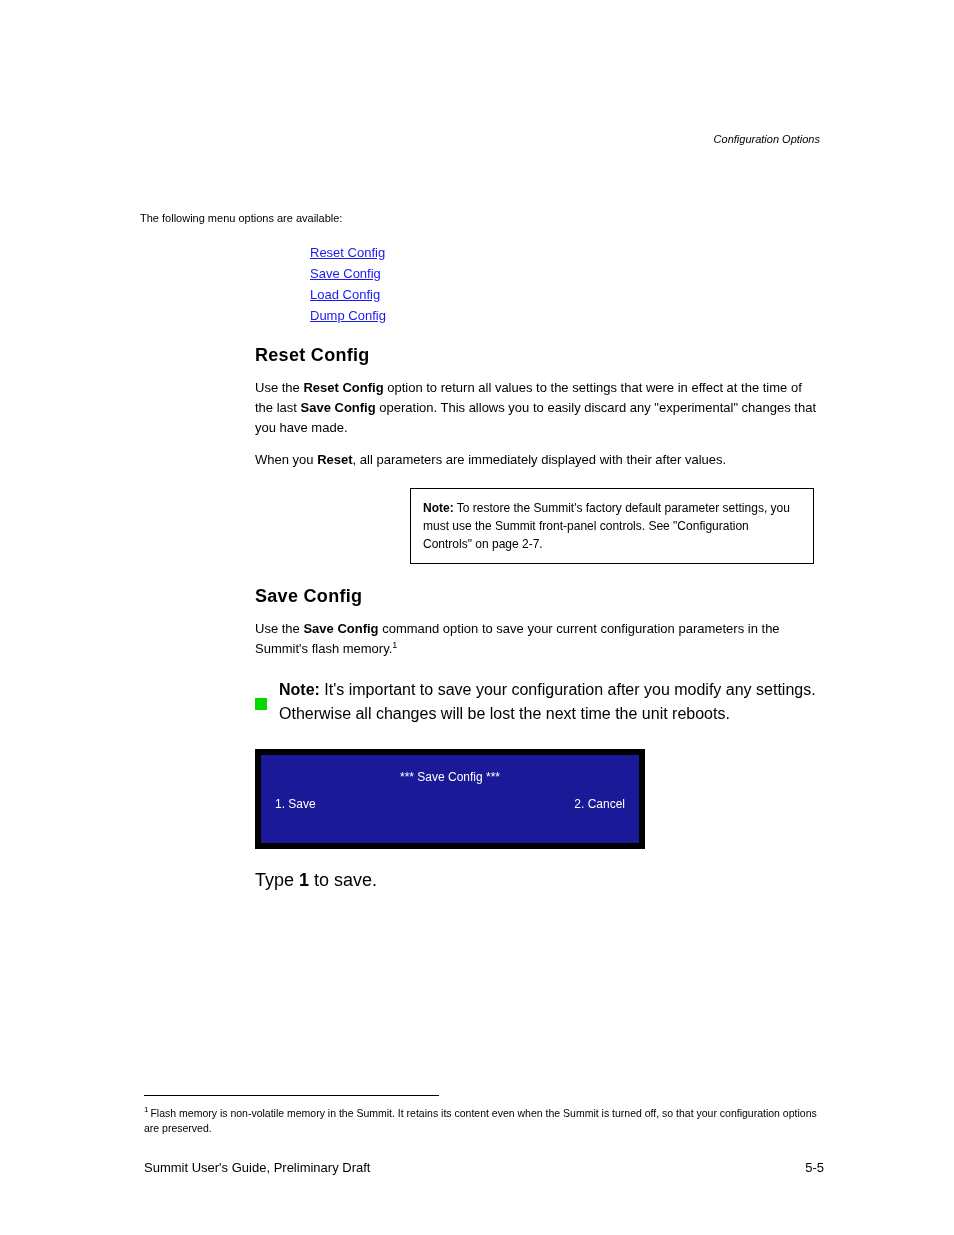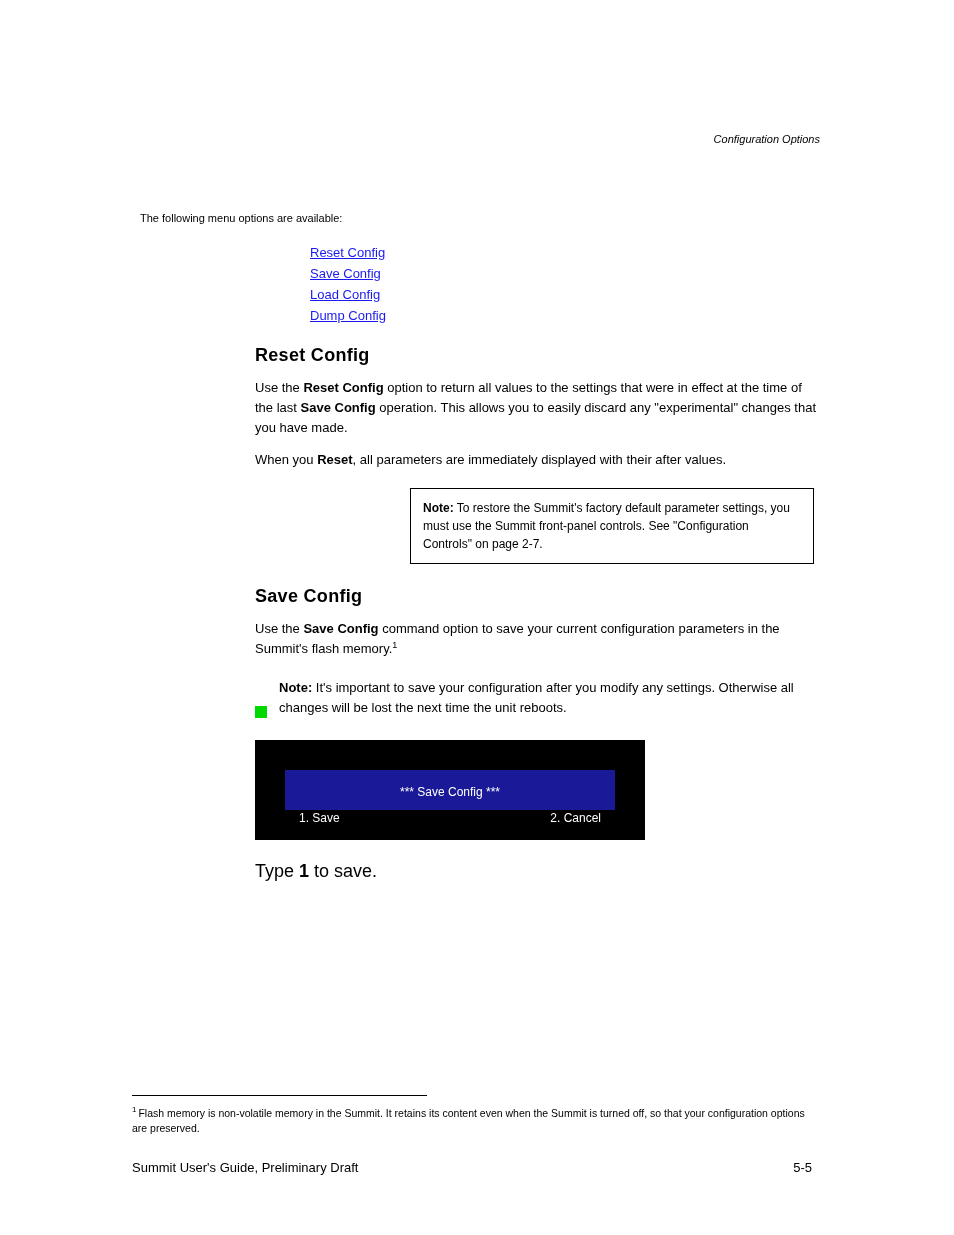--- a/index.html
+++ b/index.html
@@ -65,40 +65,40 @@
     border: 1px solid #000;
     padding: 10px 12px;
     font-size: 12px;
     line-height: 1.5;
   }
   .note-box .bold { font-weight: bold; }
   .note-row {
     display: flex;
     margin-top: 18px;
     margin-left: 115px;
-    align-items: flex-end;
-    font-size: 13px;
+    align-items: center;
+    font-size: 16px;
     line-height: 1.55;
   }
   .note-row .sq {
     width: 12px;
     height: 12px;
     background: #00d800;
     flex-shrink: 0;
     margin-top: 3px;
     margin-right: 12px;
   }
   .note-row .bold { font-weight: bold; }
   .key-box {
     margin-top: 22px;
     margin-left: 115px;
     width: 390px;
     height: 100px;
     background: #000;
-    padding: 30px;
+    padding: 6px;
   }
   .key-inner {
     background: #1a1a99;
     width: 100%;
     height: 100%;
     color: #fff;
     font-size: 12px;
     padding: 12px 14px;
     line-height: 1.7;
   }
@@ -107,21 +107,21 @@
   .body-after {
     margin-top: 18px;
     margin-left: 115px;
     font-size: 18px;
     line-height: 1.55;
   }
   .body-after .bold { font-weight: bold; }
   .footer {
     position: absolute;
     bottom: 60px;
-    left: 132px;
+    left: 144px;
     width: 680px;
   }
   .footer-rule {
     border-top: 1px solid #000;
     width: 295px;
     margin-bottom: 8px;
   }
   .footnote {
     font-size: 10.5px;
     line-height: 1.45;

